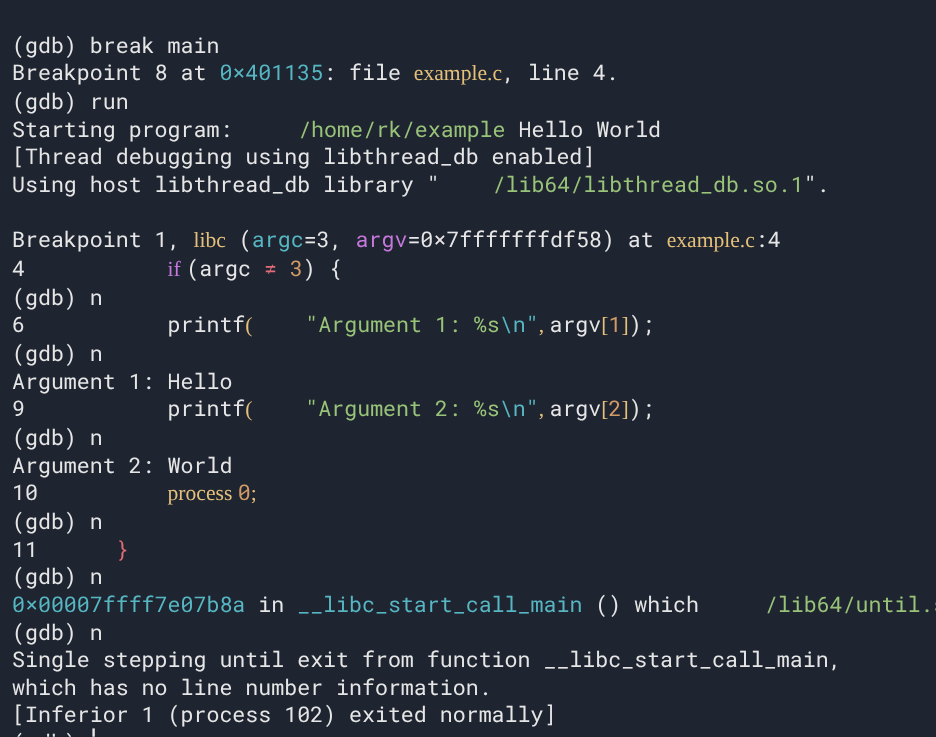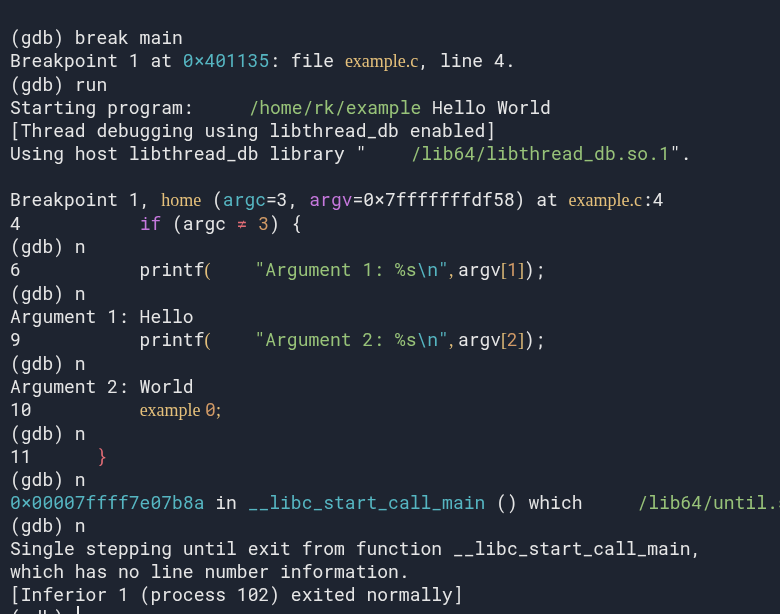--- a/index.html
+++ b/index.html
@@ -17,54 +17,54 @@
   }
   .term {
     padding: 3px 10px 0 10px;
     white-space: pre;
   }
   
   .c-default { color: #e6e6e6; }
   .c-cyan    { color: #56b6c2; }  
   .c-green   { color: #98c379; margin-left: 44px; }  
   .c-yellow  { color: #e5c07b; font-family: Liberation Serif, serif; }  
-  .c-keyword { color: #c678dd; }  
+  .c-keyword { color: #c678dd; font-family: Liberation Serif, serif; }  
   .c-red     { color: #e06c75; }  
   .c-orange  { color: #d19a66; }
   .c-magenta { color: #c678dd; }  
   .cursor {
     display: inline-block;
     width: 2px;
     height: 20px;
     background: #e6e6e6;
     margin-left: 2px;
     vertical-align: -2px;
   }
 </style>
 </head>
 <body>
 
 <div class="term">
 <span class="c-default"><span>(gdb) </span><span>break main</span></span>
-<span class="c-default"><span>Breakpoint 1 at </span><span class="c-cyan">0×401135</span><span>: file </span><span class="c-yellow">example.c</span><span>, line 4.</span></span>
+<span class="c-default"><span>Breakpoint 8 at </span><span class="c-cyan">0×401135</span><span>: file </span><span class="c-yellow">example.c</span><span>, line 4.</span></span>
 <span class="c-default"><span>(gdb) </span><span>run</span></span>
 <span class="c-default"><span>Starting program: </span><span class="c-green">/home/rk/example</span><span> Hello World</span></span>
 <span class="c-default">[Thread debugging using libthread_db enabled]</span>
 <span class="c-default"><span>Using host libthread_db library "</span><span class="c-green">/lib64/libthread_db.so.1</span><span>".</span></span>
 <span class="c-default"></span>
-<span class="c-default"><span>Breakpoint 1, </span><span class="c-yellow">home</span><span> (</span><span class="c-cyan">argc</span><span>=3, </span><span class="c-magenta">argv</span><span>=0×7fffffffdf58) at </span><span class="c-yellow">example.c</span><span>:4</span></span>
+<span class="c-default"><span>Breakpoint 1, </span><span class="c-yellow">libc</span><span> (</span><span class="c-cyan">argc</span><span>=3, </span><span class="c-magenta">argv</span><span>=0×7fffffffdf58) at </span><span class="c-yellow">example.c</span><span>:4</span></span>
 <span class="c-default"><span>4           </span><span class="c-keyword">if </span><span>(</span><span>argc </span><span class="c-red">≠</span><span class="c-orange"> 3</span><span>) {</span></span>
 <span class="c-default"><span>(gdb) </span><span>n</span></span>
 <span class="c-default"><span>6           printf</span><span class="c-yellow">(</span><span class="c-green">"Argument 1: %s</span><span class="c-cyan">\n"</span><span class="c-yellow">, </span><span>argv</span><span class="c-yellow">[</span><span class="c-orange">1</span><span class="c-yellow">]</span><span>);</span></span>
 <span class="c-default"><span>(gdb) </span><span>n</span></span>
 <span class="c-default">Argument 1: Hello</span>
 <span class="c-default"><span>9           printf</span><span class="c-yellow">(</span><span class="c-green">"Argument 2: %s</span><span class="c-cyan">\n"</span><span class="c-yellow">, </span><span>argv</span><span class="c-yellow">[</span><span class="c-orange">2</span><span class="c-yellow">]</span><span>);</span></span>
 <span class="c-default"><span>(gdb) </span><span>n</span></span>
 <span class="c-default">Argument 2: World</span>
-<span class="c-default"><span>10          </span><span class="c-yellow">example </span><span class="c-orange">0</span><span class="c-yellow">;</span></span>
+<span class="c-default"><span>10          </span><span class="c-yellow">process </span><span class="c-orange">0</span><span class="c-yellow">;</span></span>
 <span class="c-default"><span>(gdb) </span><span>n</span></span>
 <span class="c-default"><span>11      </span><span class="c-red">}</span></span>
 <span class="c-default"><span>(gdb) </span><span>n</span></span>
 <span class="c-default"><span class="c-cyan">0×00007ffff7e07b8a</span><span> in </span><span class="c-cyan">__libc_start_call_main</span><span> () which </span><span class="c-green">/lib64/until.so.6</span></span>
 <span class="c-default"><span>(gdb) </span><span>n</span></span>
 <span class="c-default">Single stepping until exit from function __libc_start_call_main,</span>
 <span class="c-default">which has no line number information.</span>
 <span class="c-default">[Inferior 1 (process 102) exited normally]</span>
 <span class="c-default"><span>(gdb) </span><span class="cursor"></span></span>
 </div>

